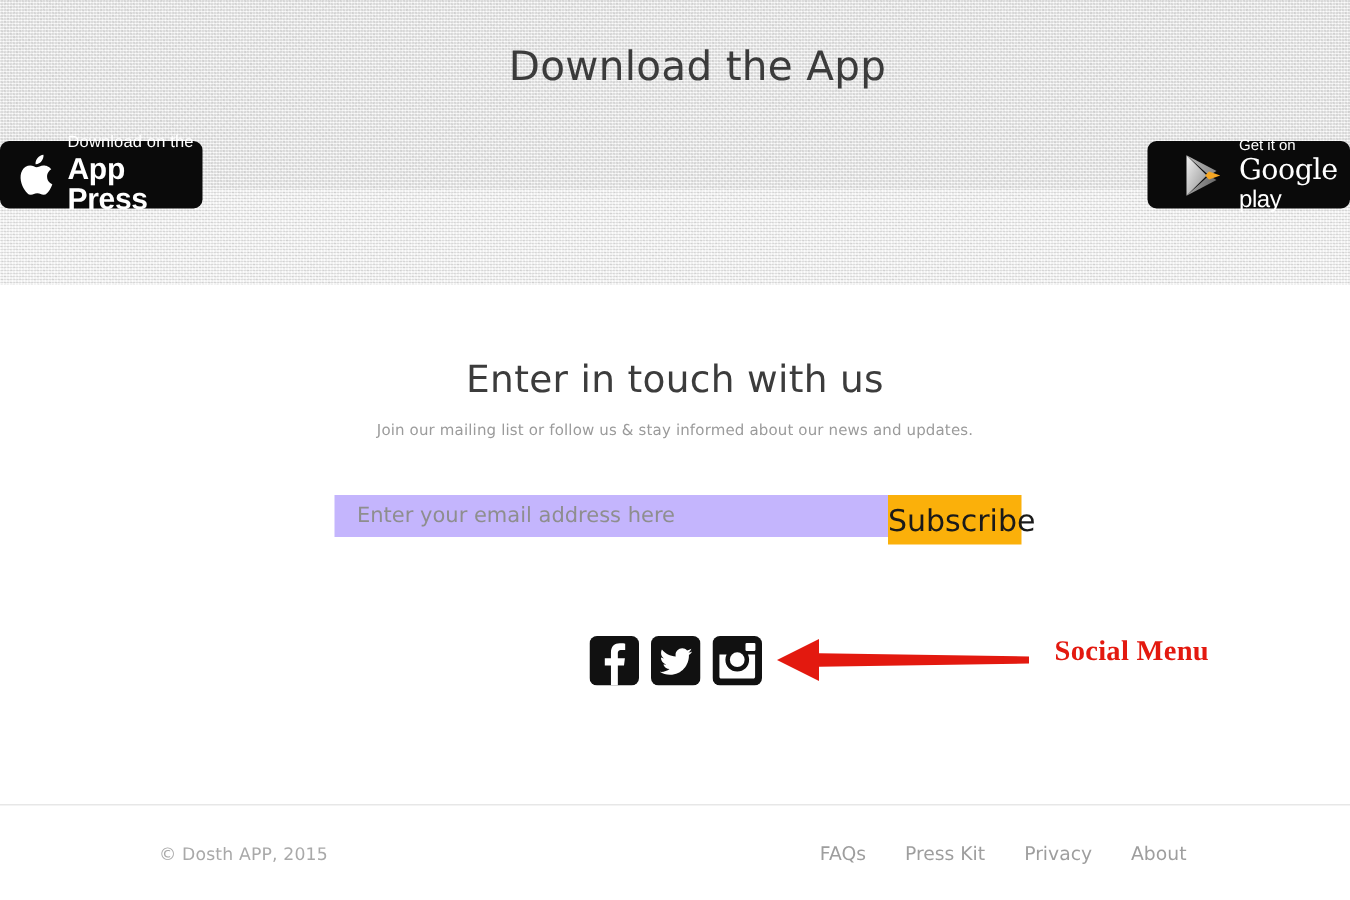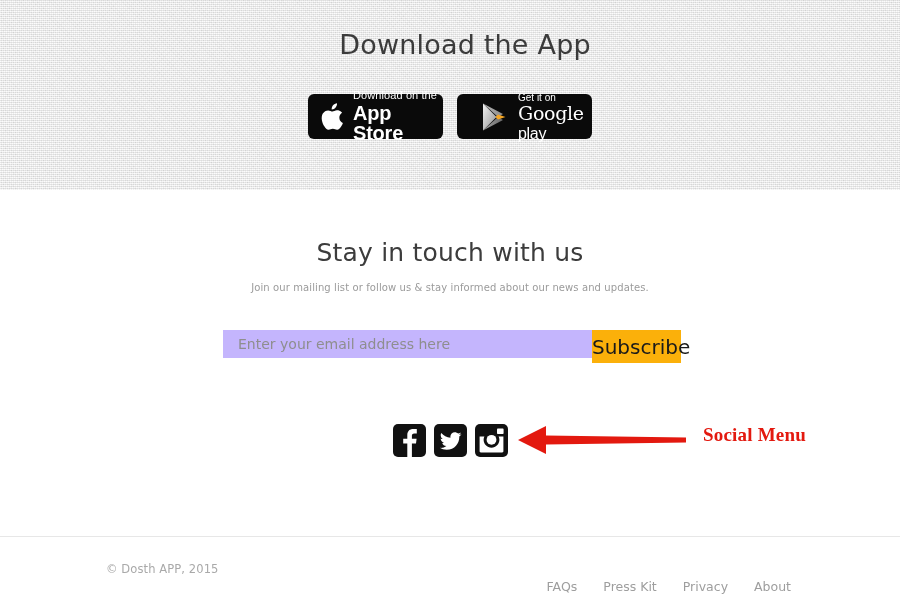--- a/index.html
+++ b/index.html
@@ -38,21 +38,21 @@
     font-weight: 400;
     color: #3b3b3b;
     letter-spacing: 0.2px;
   }
 
   .badges {
     position: absolute;
     left: 0; top: 94px;
     width: 900px;
     display: flex;
-    justify-content: center;
+    justify-content: space-between;
     gap: 14px;
   }
 
   
   .badge {
     display: flex;
     align-items: center;
     background: #0a0a0a;
     border-radius: 6px;
     box-sizing: border-box;
@@ -222,21 +222,21 @@
   }
   .footer-copy {
     position: absolute;
     left: 106px; top: 562px;
     font-size: 11.5px;
     color: #a9a9a9;
     letter-spacing: 0.1px;
   }
   .footer-links {
     position: absolute;
-    right: 109px; top: 579px;
+    right: 109px; top: 561px;
     display: flex;
     gap: 26px;
   }
   .footer-link {
     font-size: 12.5px;
     color: #9e9e9e;
     text-decoration: none;
     cursor: pointer;
     white-space: nowrap;
   }
@@ -249,21 +249,21 @@
 
   <div class="badges">
 
     <div class="badge badge-appstore">
       <svg class="glyph" viewBox="0 0 24 29">
         <path fill="#ffffff" d="M16.0 5.3c0.9-1.1 1.5-2.6 1.3-4.1-1.3 0.1-2.9 0.9-3.8 2-0.8 1-1.5 2.5-1.3 4 1.5 0.1 2.9-0.8 3.8-1.9z"></path>
         <path fill="#ffffff" d="M19.6 15.3c0-3.2 2.6-4.7 2.7-4.8-1.5-2.2-3.8-2.5-4.6-2.5-1.9-0.2-3.8 1.2-4.8 1.2-1 0-2.5-1.1-4.1-1.1-2.1 0-4.1 1.2-5.2 3.1-2.2 3.8-0.6 9.5 1.6 12.6 1.1 1.5 2.3 3.2 4 3.1 1.6-0.1 2.2-1 4.1-1 1.9 0 2.5 1 4.1 1 1.7 0 2.8-1.5 3.9-3.1 1.2-1.8 1.7-3.5 1.7-3.6-0.1 0-3.4-1.3-3.4-5z"></path>
       </svg>
       <div class="txt">
         <span class="small">Download on the</span>
-        <span class="big">App Store</span>
+        <span class="big">App Press</span>
       </div>
     </div>
 
     <div class="badge badge-gplay">
       <svg class="glyph" viewBox="0 0 28 30">
         <defs>
           <linearGradient id="gpLeft" x1="0" y1="0" x2="1" y2="1">
             <stop offset="0%" stop-color="#f2f2f2"></stop>
             <stop offset="100%" stop-color="#8f8f8f"></stop>
           </linearGradient>
@@ -283,21 +283,21 @@
       </svg>
       <div class="txt">
         <span class="small">Get it on</span>
         <span class="big"><span>Google</span> <span class="play">play</span></span>
       </div>
     </div>
 
   </div>
 </div>
 
-<div class="newsletter-title">Stay in touch with us</div>
+<div class="newsletter-title">Enter in touch with us</div>
 <div class="newsletter-sub">Join our mailing list or follow us &amp; stay informed about our news and updates.</div>
 
 <div class="subscribe-form">
   <input class="email-input" type="text" placeholder="Enter your email address here" style="">
   <button class="subscribe-btn">Subscribe</button>
 </div>
 
 <div class="social-row">
 
   <svg class="social-icon" viewBox="0 0 33 33">

